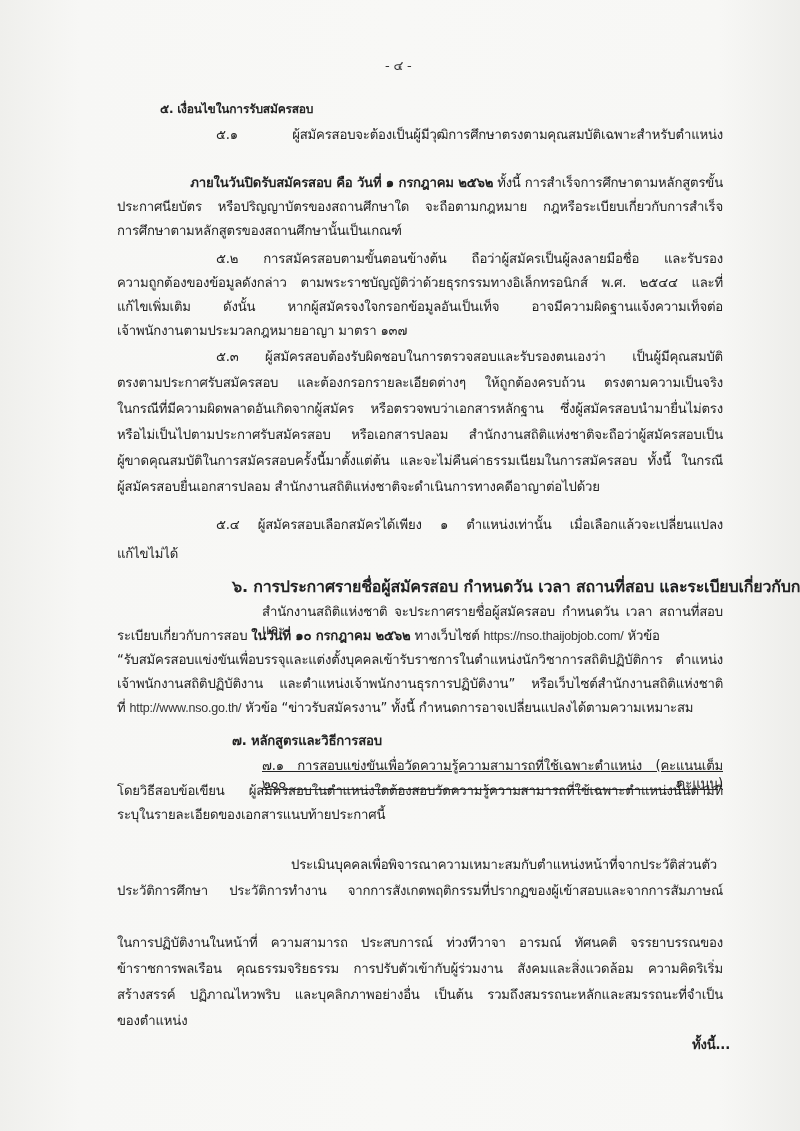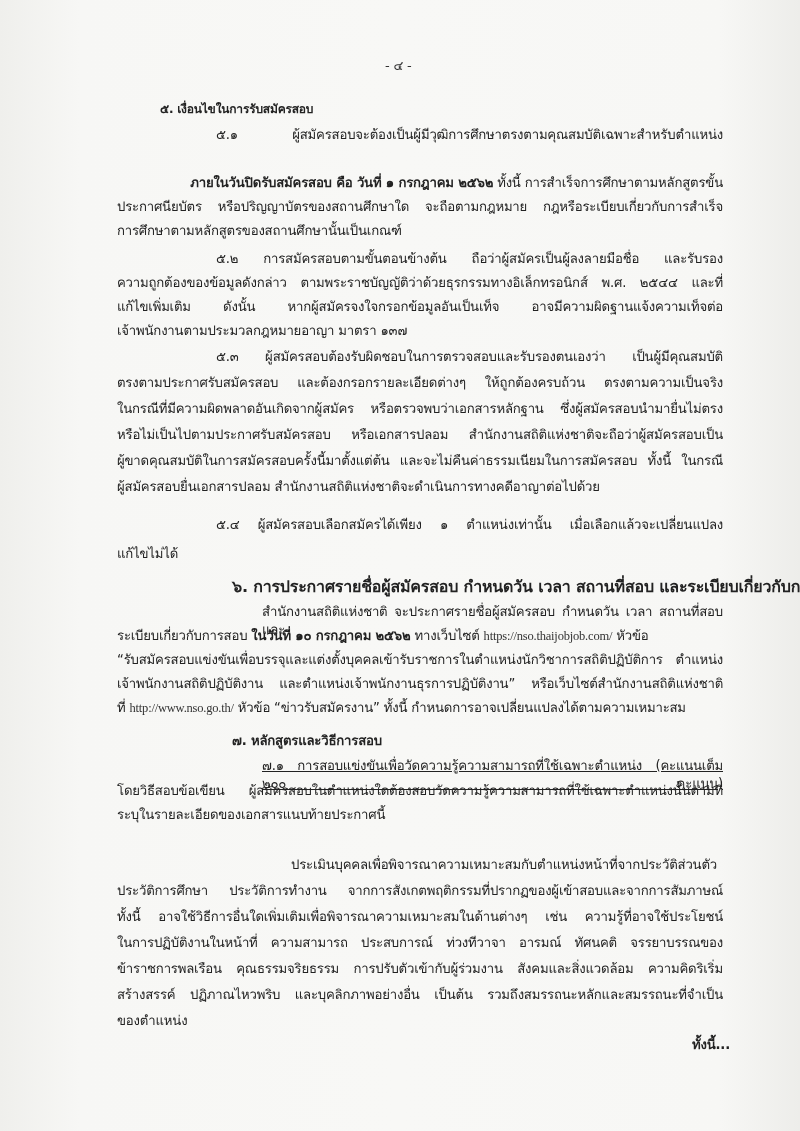--- a/index.html
+++ b/index.html
@@ -25,21 +25,21 @@
     line-height: 18px;
     letter-spacing: -0.2px;
   }
   .just {
     text-align: justify;
     text-align-last: justify;
     white-space: normal;
   }
   .b { font-weight: bold; }
   .head { font-size: 12px; font-weight: bold; }
-  .url { font-family: Liberation Serif, serif; font-size: 12.5px; color: #333; }
+  .url { font-family: Liberation Sans, sans-serif; font-size: 12.5px; color: #333; }
   .pgnum { font-size: 13px; color: #333; }
 </style>
 </head>
 <body>
 
 <div class="page">
 
   <div class="line pgnum" style="left:385px; top:57px;">- ๔ -</div>
 
   <div class="line head" style="left:160px; top:100px;">๕. เงื่อนไขในการรับสมัครสอบ</div>
@@ -77,20 +77,19 @@
     <span>ที่ </span><span class="url">http://www.nso.go.th/</span><span> หัวข้อ “ข่าวรับสมัครงาน” ทั้งนี้ กำหนดการอาจเปลี่ยนแปลงได้ตามความเหมาะสม</span>
   </div>
 
   <div class="line head" style="left:232px; top:732px; font-size:13.2px;">๗. หลักสูตรและวิธีการสอบ</div>
   <div class="line just" style="left:262px; width:461px; top:757px;text-decoration:underline;">๗.๑ การสอบแข่งขันเพื่อวัดความรู้ความสามารถที่ใช้เฉพาะตำแหน่ง (คะแนนเต็ม ๒๐๐ คะแนน)</div>
   <div class="line just" style="left:117px; width:606px; top:782px;">โดยวิธีสอบข้อเขียน ผู้สมัครสอบในตำแหน่งใดต้องสอบวัดความรู้ความสามารถที่ใช้เฉพาะตำแหน่งนั้นตามที่</div>
   <div class="line" style="left:117px; top:806px;">ระบุในรายละเอียดของเอกสารแนบท้ายประกาศนี้</div>
 
   <div class="line just" style="left:291px; width:432px; top:856px;">ประเมินบุคคลเพื่อพิจารณาความเหมาะสมกับตำแหน่งหน้าที่จากประวัติส่วนตัว</div>
   <div class="line just" style="left:117px; width:606px; top:882px;">ประวัติการศึกษา ประวัติการทำงาน จากการสังเกตพฤติกรรมที่ปรากฏของผู้เข้าสอบและจากการสัมภาษณ์</div>
-  <div class="line just" style="left:117px; width:606px; top:908px;">ทั้งนี้ อาจใช้วิธีการอื่นใดเพิ่มเติมเพื่อพิจารณาความเหมาะสมในด้านต่างๆ เช่น ความรู้ที่อาจใช้ประโยชน์</div>
   <div class="line just" style="left:117px; width:606px; top:934px;">ในการปฏิบัติงานในหน้าที่ ความสามารถ ประสบการณ์ ท่วงทีวาจา อารมณ์ ทัศนคติ จรรยาบรรณของ</div>
   <div class="line just" style="left:117px; width:606px; top:960px;">ข้าราชการพลเรือน คุณธรรมจริยธรรม การปรับตัวเข้ากับผู้ร่วมงาน สังคมและสิ่งแวดล้อม ความคิดริเริ่ม</div>
   <div class="line just" style="left:117px; width:606px; top:986px;">สร้างสรรค์ ปฏิภาณไหวพริบ และบุคลิกภาพอย่างอื่น เป็นต้น รวมถึงสมรรถนะหลักและสมรรถนะที่จำเป็น</div>
   <div class="line" style="left:117px; top:1012px;">ของตำแหน่ง</div>
 
   <div class="line b" style="left:692px; top:1036px;">ทั้งนี้...</div>
 </div>
 
 </body></html>

